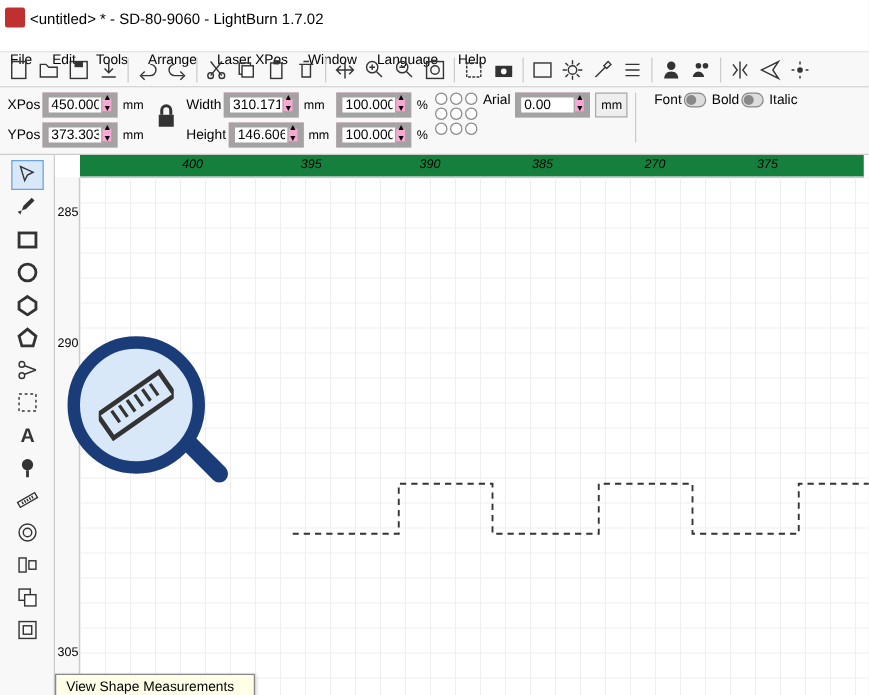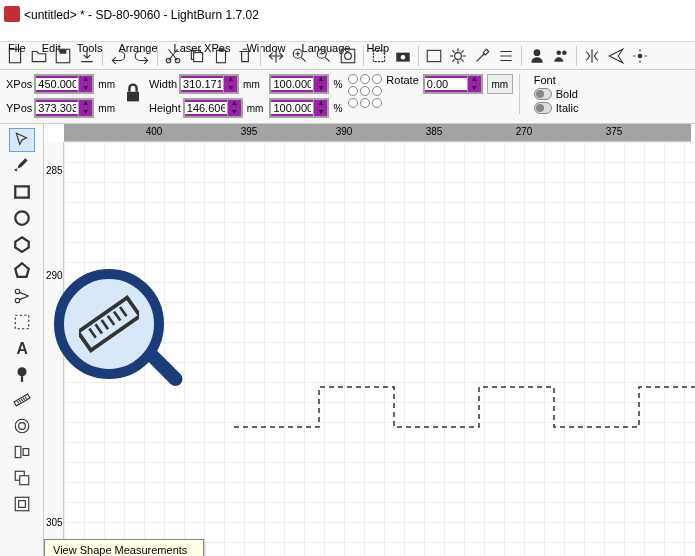--- a/index.html
+++ b/index.html
@@ -10,41 +10,41 @@
 .menu-bar { height: 20px; background: #fff; display: flex; align-items: center; padding: 0 8px; gap: 16px; border-bottom: 1px solid #ddd; }
 .menu-item { cursor: pointer; margin-top: 32px; }
 .toolbar { height: 28px; background: #f8f8f8; display: flex; align-items: center; padding: 2px 4px; gap: 2px; border-bottom: 1px solid #ccc; }
 .tb { width: 22px; height: 22px; display: flex; align-items: center; justify-content: center; border: 1px solid transparent; border-radius: 2px; cursor: pointer; }
 .tb svg { width: 18px; height: 18px; }
 .sep { width: 1px; height: 20px; background: #ccc; margin: 0 2px; }
 .props-bar { height: 54px; background: #f8f8f8; display: flex; align-items: flex-start; padding: 4px 6px; gap: 4px; border-bottom: 1px solid #ccc; }
 .props-col { display: flex; flex-direction: column; gap: 4px; }
 .prop-row { display: flex; align-items: center; gap: 2px; }
 .lbl { font-size: 11px; }
-.spin { width: 60px; height: 20px; border: 2px solid #a3a3a3; background: #a21caf; display: flex; align-items: center; position: relative; }
+.spin { width: 60px; height: 20px; border: 5px solid #a3a3a3; background: #f9a8d4; display: flex; align-items: center; position: relative; }
 .spin input { border: none; width: 42px; font-size: 11px; padding: 0 2px; outline: none; }
 .spin-btns { width: 14px; display: flex; flex-direction: column; }
 .spin-btns div { height: 9px; font-size: 7px; text-align: center; line-height: 7px; cursor: pointer; border-left: 1px solid #aaa; }
 .unit { font-size: 10px; margin: 0 2px; }
 .lock { width: 24px; height: 38px; display: flex; align-items: center; justify-content: center; }
 .circles { display: flex; flex-direction: column; gap: 2px; }
 .crow { display: flex; gap: 2px; }
 .circ { width: 10px; height: 10px; border: 1px solid #888; border-radius: 50%; background: #fff; }
 .mm-btn { width: 26px; height: 20px; border: 1px solid #aaa; background: #eee; font-size: 10px; display: flex; align-items: center; justify-content: center; }
-.font-panel { display: flex; flex-direction: column; gap: 2px; margin-left: 8px; }
+.font-panel { display: flex; flex-direction: row; gap: 2px; margin-left: 8px; }
 .font-row { display: flex; align-items: center; gap: 4px; }
 .toggle { width: 18px; height: 12px; border: 1px solid #888; border-radius: 6px; background: #ddd; position: relative; }
 .toggle::after { content: ''; width: 8px; height: 8px; background: #888; border-radius: 50%; position: absolute; top: 1px; left: 1px; }
 .main { display: flex; height: 432px; }
 .side-tools { width: 44px; background: #f8f8f8; border-right: 1px solid #ccc; display: flex; flex-direction: column; align-items: center; padding: 4px 0; gap: 2px; }
 .st { width: 26px; height: 24px; display: flex; align-items: center; justify-content: center; cursor: pointer; border: 1px solid transparent; }
 .st.sel { border: 1px solid #6aa3e0; background: #d8e8f8; }
 .st svg { width: 18px; height: 18px; }
 .canvas { flex: 1; position: relative; background: #fff; }
-.ruler-h { position: absolute; top: 0; left: 20px; right: 4px; height: 18px; background: #a3a3a3; border-bottom: 1px solid #ccc; }
+.ruler-h { position: absolute; top: 0; left: 20px; right: 4px; height: 18px; background: #15803d; border-bottom: 1px solid #ccc; font-style: italic; }
 .ruler-v { position: absolute; top: 18px; left: 0; width: 20px; bottom: 0; background: #f8f8f8; border-right: 1px solid #ccc; }
 .rtick-h { position: absolute; top: 2px; font-size: 10px; transform: translateX(-50%); }
 .rtick-v { position: absolute; left: 2px; font-size: 10px; transform: translateY(-50%); writing-mode: horizontal-tb; }
 .grid { position: absolute; top: 18px; left: 20px; right: 0; bottom: 0; background-image: linear-gradient(#eee 1px, transparent 1px), linear-gradient(90deg, #eee 1px, transparent 1px); background-size: 20px 20px; }
 .dashed-path { position: absolute; }
 .mag { position: absolute; top: 145px; left: 10px; width: 150px; height: 150px; }
 .mag-circle { width: 110px; height: 110px; border: 10px solid #1a3d7a; border-radius: 50%; background: #d8e8f8; display: flex; align-items: center; justify-content: center; position: relative; }
 .mag-handle { position: absolute; width: 45px; height: 14px; background: #1a3d7a; transform: rotate(45deg); top: 92px; left: 88px; border-radius: 0 7px 7px 0; }
 .tooltip { position: absolute; top: 270px; left: -10px; background: #ffffe8; border: 1px solid #888; padding: 4px 8px; font-size: 11px; z-index: 10; box-shadow: 1px 1px 3px rgba(0,0,0,0.2); }
 .tooltip .tt-title { margin-bottom: 4px; }
@@ -304,21 +304,21 @@
         <div class="circ"></div>
         <div class="circ"></div>
         <div class="circ"></div>
       </div>
     <div class="crow">
         <div class="circ"></div>
         <div class="circ"></div>
         <div class="circ"></div>
       </div>
   </div>
-  <span class="lbl">Rotate</span>
+  <span class="lbl">Arial</span>
   <div class="spin">
       <input value="0.00" style="">
       <div class="spin-btns">
         <div>▲</div>
         <div>▼</div>
       </div>
     </div>
   <div class="mm-btn">mm</div>
   <div class="sep" style="height:40px"></div>
   <div class="font-panel">

